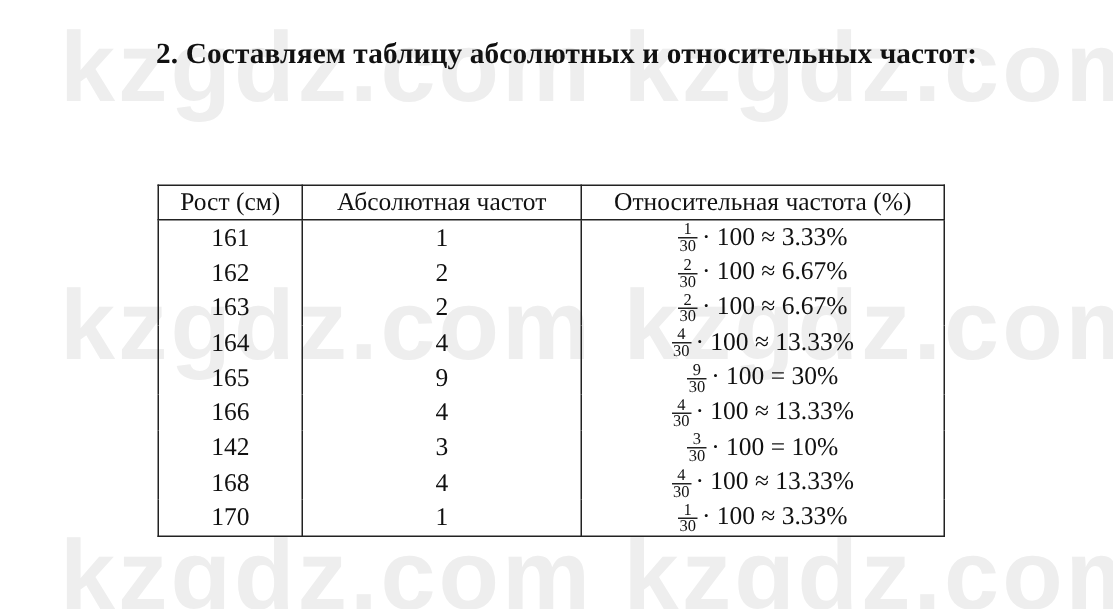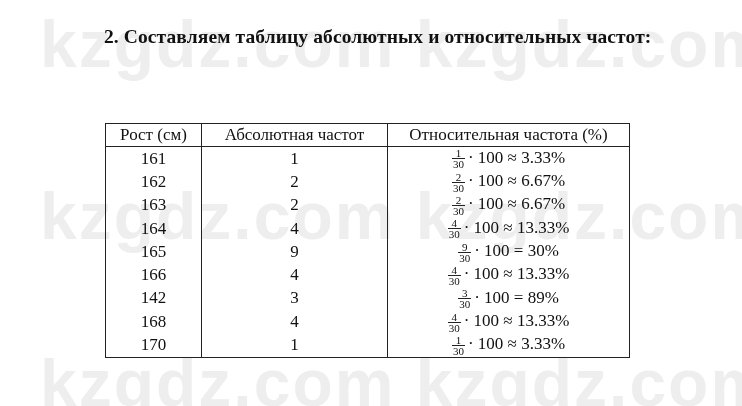--- a/index.html
+++ b/index.html
@@ -132,21 +132,21 @@
   </tr>
 
   <tr>
     <td><span>142</span></td>
     <td><span>3</span></td>
     <td>
       <span class="expr">
         <span class="frac">
           <span class="num">3</span>
           <span class="den">30</span>
-        </span><span>· 100 = 89%</span>
+        </span><span>· 100 = 10%</span>
       </span>
     </td>
   </tr>
 
   <tr>
     <td><span>168</span></td>
     <td><span>4</span></td>
     <td>
       <span class="expr">
         <span class="frac">

